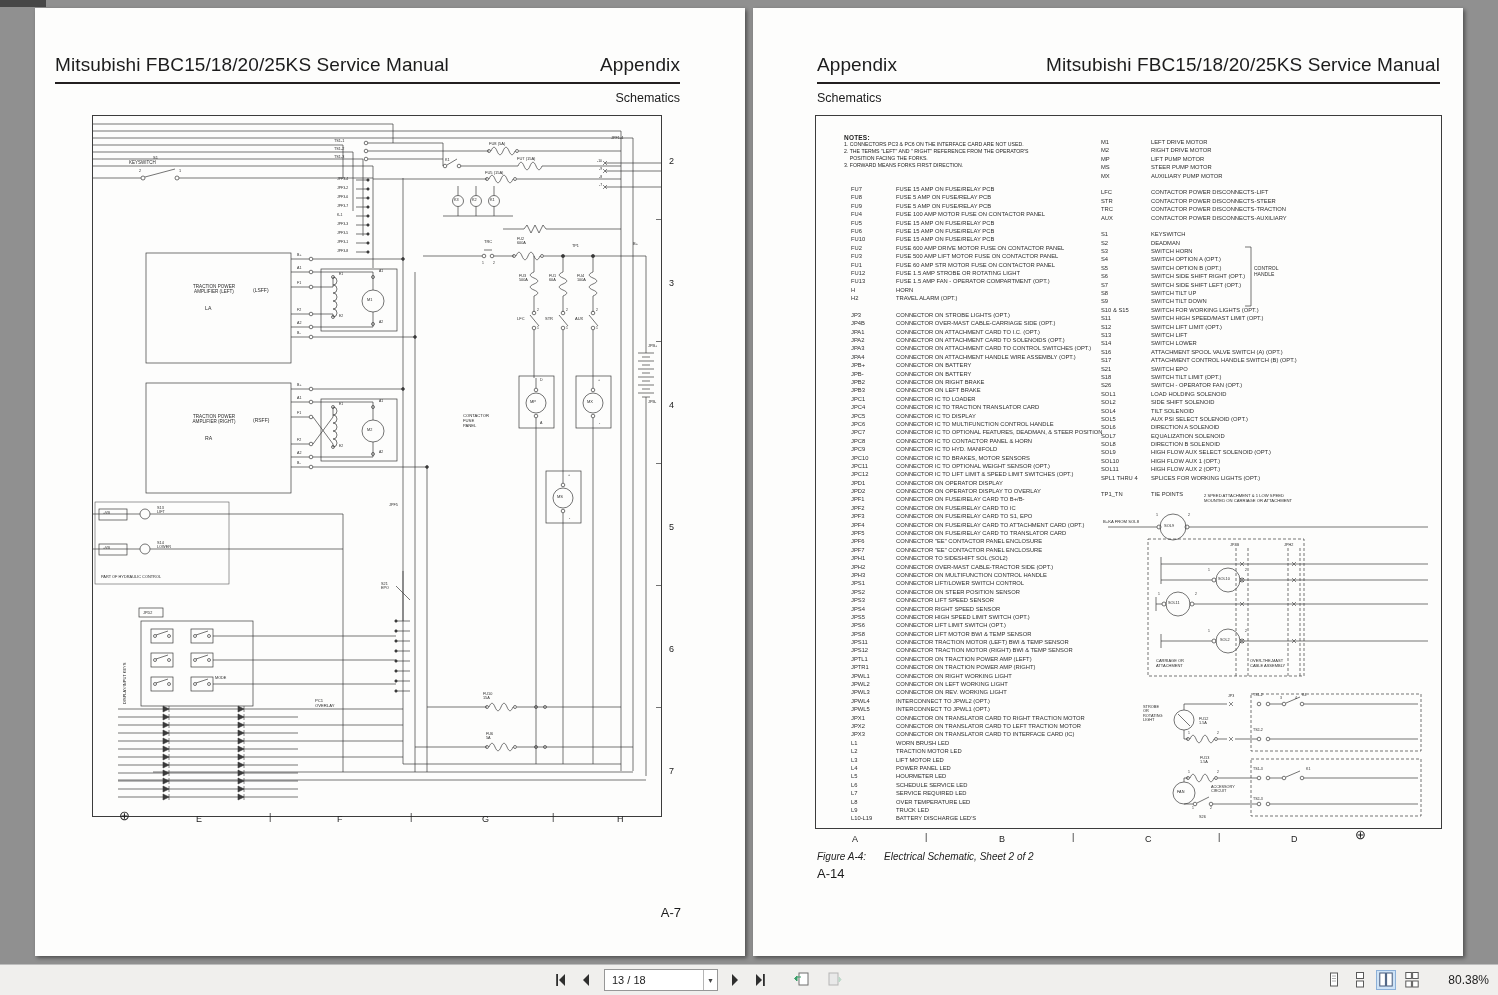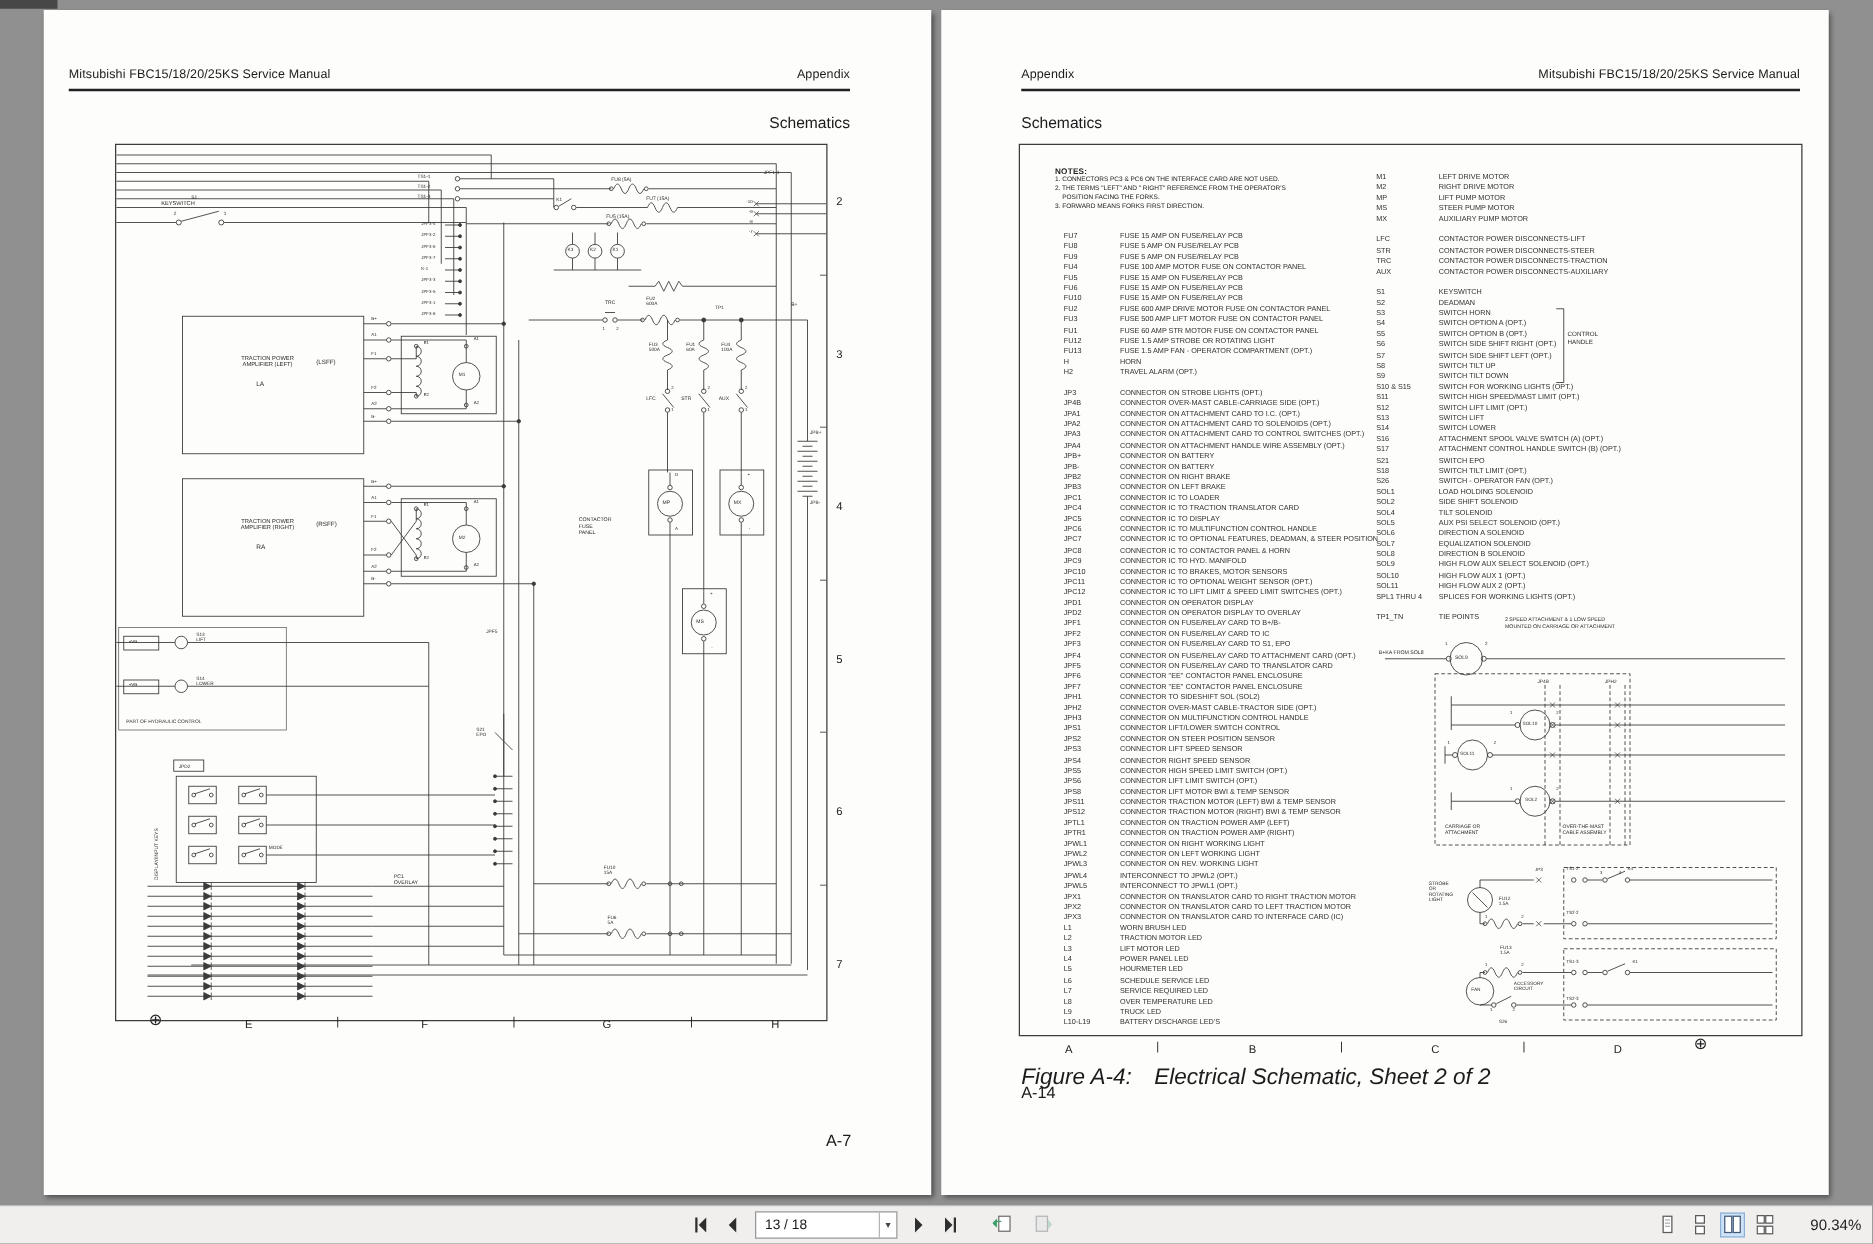--- a/index.html
+++ b/index.html
@@ -5,40 +5,40 @@
   html,body{margin:0;padding:0;background:#909090;}
   .viewer{position:relative;width:1498px;height:995px;background:#909090;overflow:hidden;
           font-family:"Liberation Sans", sans-serif;color:#1c1c1c;}
   .chrome-notch{position:absolute;left:0;top:0;width:46px;height:7px;background:#474747;}
   .page{position:absolute;top:8px;width:710px;height:948px;background:#fdfdfc;
         box-shadow:2px 2px 4px rgba(0,0,0,0.45);}
   .page-left{left:35px;} .page-right{left:753px;}
   .hdr{position:absolute;left:20px;top:46px;width:625px;border-bottom:2.2px solid #231f20;
        padding-bottom:6px;display:flex;justify-content:space-between;align-items:flex-end;}
   .page-right .hdr{left:64px;width:623px;}
-  .hdr span{font-size:10px;letter-spacing:0.1px;}
+  .hdr span{font-size:19px;letter-spacing:0.1px;}
   .subhdr{position:absolute;top:83px;font-size:12.5px;}
   .page-left .subhdr{right:65px;} .page-right .subhdr{left:64px;}
   .sheet{position:absolute;border:1.2px solid #3c3c3c;}
   .sheet-left{left:57px;top:107px;width:568px;height:700px;}
   .sheet-right{left:62px;top:107px;width:625px;height:712px;}
   .sheet svg.wires{position:absolute;left:0;top:0;}
   .lbl{position:absolute;font-size:5.5px;line-height:1.15;color:#2b2b2b;white-space:pre;
        transform-origin:0 0;}
   .pagelbl .lbl{color:#222;}
   .notes{position:absolute;left:28px;top:18px;width:250px;}
   .notes .ntitle{font-size:6.5px;font-weight:bold;letter-spacing:0.2px;}
   .notes .nline{font-size:5.2px;line-height:7px;white-space:pre;}
   .legend{position:absolute;}
   .legend-left{left:35px;top:69px;width:252px;}
   .legend-right{left:285px;top:22px;width:300px;}
   .lrow{display:flex;height:8.4px;font-size:5.8px;line-height:8.4px;color:#2e2e2e;}
   .legend-left .lcode{width:45px;flex:none;} .legend-right .lcode{width:50px;flex:none;}
   .ldesc{flex:1;white-space:nowrap;overflow:hidden;}
-  .caption{position:absolute;left:64px;top:843px;font-style:italic;font-size:18px;}
+  .caption{position:absolute;left:64px;top:843px;font-style:italic;font-size:10px;}
   .caption .cap-label{margin-right:18px;}
   .pagenum{position:absolute;font-size:13px;}
   .page-left .pagenum{right:64px;top:897px;} .page-right .pagenum{left:64px;top:858px;}
   
   .toolbar{position:absolute;left:0;bottom:0;width:100%;height:30px;background:#f0efed;
            border-top:1px solid #bdbdbd;}
   .nav{position:absolute;left:551px;top:4px;display:flex;align-items:flex-start;gap:3px;}
   .tbtn{width:22px;height:22px;border:none;background:transparent;padding:1px;cursor:pointer;}
   .pagebox{width:112px;height:20px;background:#fff;border:1px solid #979797;display:flex;
            align-items:center;font-size:11px;position:relative;margin:0 3px;}
@@ -1418,15 +1418,15 @@
       </button>
       <button class="vicon">
         <svg width="14" height="16" viewBox="0 0 14 16">
           <rect x="0.8" y="0.5" width="5.6" height="6" fill="#fff" stroke="#5a5a5a"></rect>
           <rect x="7.6" y="0.5" width="5.6" height="6" fill="#fff" stroke="#5a5a5a"></rect>
           <rect x="0.8" y="9" width="5.6" height="6" fill="#fff" stroke="#5a5a5a"></rect>
           <rect x="7.6" y="9" width="5.6" height="6" fill="#fff" stroke="#5a5a5a"></rect>
         </svg>
       </button>
     </div>
-    <div class="zoomtxt">90.34%</div>
+    <div class="zoomtxt">80.38%</div>
   </div>
 </div>
 
 </body></html>

